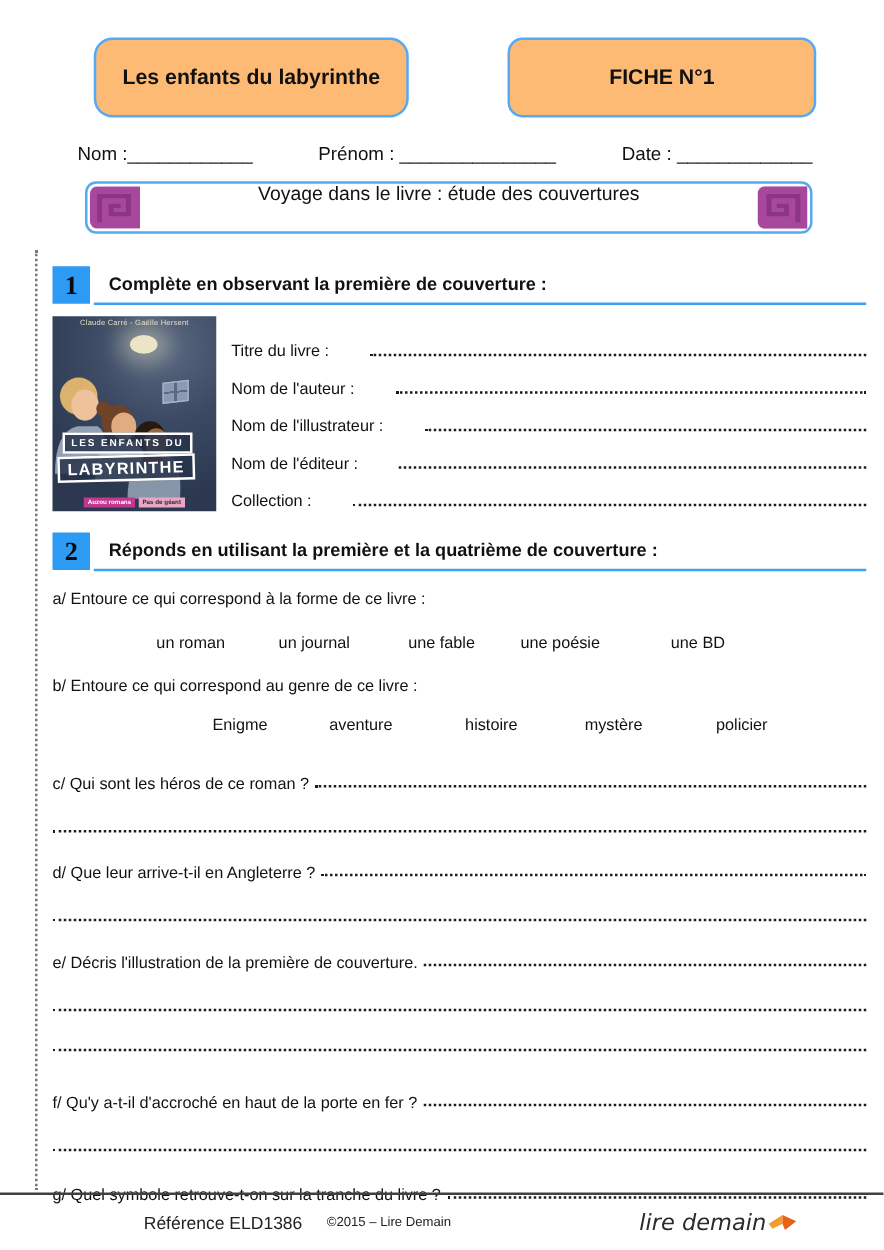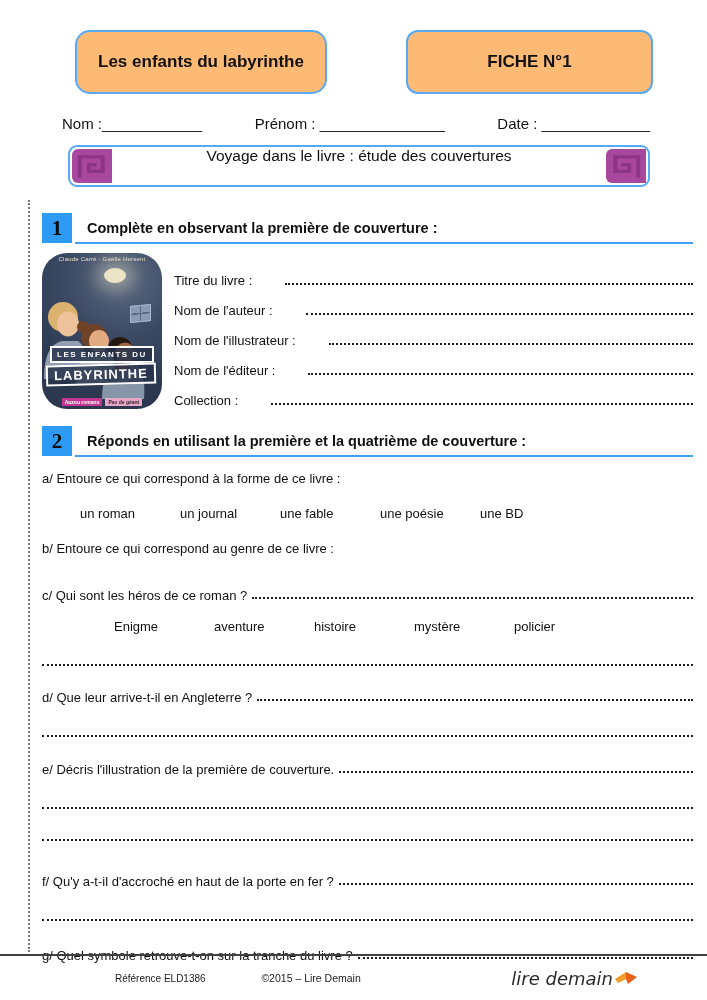--- a/index.html
+++ b/index.html
@@ -34,22 +34,22 @@
   
   .content{margin:0 14px 0 42px;}
   .sec-head{position:relative;display:flex;align-items:center;height:32px;margin-top:25px;}
   .sec-num{width:30px;height:30px;background:#2d9bf3;color:#0a0a0a;
     font-family:"Liberation Serif","DejaVu Serif",serif;font-weight:bold;font-size:21px;
     display:flex;align-items:center;justify-content:center;flex:0 0 auto;}
   .sec-title{margin-left:15px;font-weight:bold;font-size:14.5px;white-space:nowrap;}
   .sec-rule{position:absolute;left:33px;right:0;bottom:0;height:2px;background:#3f9ef5;}
   
   .cover-row{display:flex;margin-top:9px;}
-  .cover{position:relative;width:120px;height:156px;flex:0 0 auto;
-    background:radial-gradient(circle at 68% 16%,#5b6981 0%,#3b4963 38%,#2b3850 75%);overflow:hidden;border-radius:25px;}
+  .cover{position:relative;width:131px;height:156px;flex:0 0 auto;
+    background:radial-gradient(circle at 68% 16%,#5b6981 0%,#3b4963 38%,#2b3850 75%);overflow:hidden;}
   .cover-authors{position:absolute;top:3px;left:0;right:0;text-align:center;
     font-size:6px;color:#e6dcc2;letter-spacing:.2px;}
   .lamp{position:absolute;left:62px;top:15px;width:22px;height:15px;border-radius:50%;
     background:#ece4c6;box-shadow:0 0 16px 9px rgba(240,234,200,.38);}
   .cellwin{position:absolute;left:88px;top:52px;width:19px;height:15px;background:#8a9ab5;
     border:1px solid #aab6cc;transform:skewY(-6deg);
     background-image:linear-gradient(90deg,transparent 45%,#5b6981 45%,#5b6981 55%,transparent 55%),
       linear-gradient(0deg,transparent 45%,#5b6981 45%,#5b6981 55%,transparent 55%);}
   .kids{position:absolute;left:0;top:0;}
   .cov-t1{position:absolute;left:8px;bottom:46px;border:2px solid #fff;color:#fff;
@@ -64,29 +64,29 @@
   .fields{flex:1;margin-left:12px;padding-top:6px;}
   .field-row{display:flex;align-items:flex-end;height:30px;font-size:13px;gap:28px;}
   .field-label{white-space:nowrap;padding-bottom:1px;}
   .fill{flex:1;border-bottom:2px dotted #1c1c1c;margin-left:5px;margin-bottom:4px;}
   
   .q{font-size:13px;}
   .qline{display:flex;align-items:flex-end;}
   .qline .lbl{white-space:nowrap;}
   .opts{display:flex;padding-left:38px;}
   .opts.b{padding-left:72px;}
-  .opt{width:100px;white-space:nowrap;}
+  .opt{width:100px;white-space:nowrap;text-align:right;}
   .dotline{border-bottom:2px dotted #1c1c1c;height:0;}
   .mt14{margin-top:14px}.mt16{margin-top:16px}.mt20{margin-top:20px}
   .mt24{margin-top:24px}.mt25{margin-top:25px}.mt27{margin-top:27px}
   .mt28{margin-top:20px}.mt30{margin-top:30px}.mt32{margin-top:32px}.mt33{margin-top:33px}
   
   .footer{position:absolute;left:0;right:0;bottom:0;height:44px;border-top:2px solid #404040;
     display:flex;align-items:center;}
-  .f-ref{margin-left:85px;font-size:10px;color:#222;padding-left:30px;}
+  .f-ref{margin-left:85px;font-size:14px;color:#222;padding-left:30px;}
   .f-copy{position:absolute;left:44%;transform:translateX(-50%);font-size:10.5px;color:#222;}
   .f-logo{margin-left:auto;margin-right:68px;display:flex;align-items:center;gap:0;
     font-size:18px;font-style:italic;color:#2a2a2a;font-family:"DejaVu Sans",sans-serif;}
 </style>
 </head>
 <body>
 
 <div class="page">
 
   <div class="top-boxes">
@@ -188,31 +188,31 @@
     <div class="q mt14">a/ Entoure ce qui correspond à la forme de ce livre :</div>
     <div class="q opts mt20">
       <span class="opt">un roman</span>
       <span class="opt">un journal</span>
       <span class="opt">une fable</span>
       <span class="opt">une poésie</span>
       <span class="opt">une BD</span>
     </div>
 
     <div class="q mt28">b/ Entoure ce qui correspond au genre de ce livre :</div>
-    <div class="q qline mt32">
-      <span class="lbl">c/ Qui sont les héros de ce roman ?</span>
-      <span class="fill"></span>
-    </div>
-
     <div class="q opts b mt16">
       <span class="opt">Enigme</span>
       <span class="opt">aventure</span>
       <span class="opt">histoire</span>
       <span class="opt">mystère</span>
       <span class="opt">policier</span>
+    </div>
+
+    <div class="q qline mt32">
+      <span class="lbl">c/ Qui sont les héros de ce roman ?</span>
+      <span class="fill"></span>
     </div>
     <div class="dotline mt30"></div>
 
     <div class="q qline mt24">
       <span class="lbl">d/ Que leur arrive-t-il en Angleterre ?</span>
       <span class="fill"></span>
     </div>
     <div class="dotline mt30"></div>
 
     <div class="q qline mt25">

